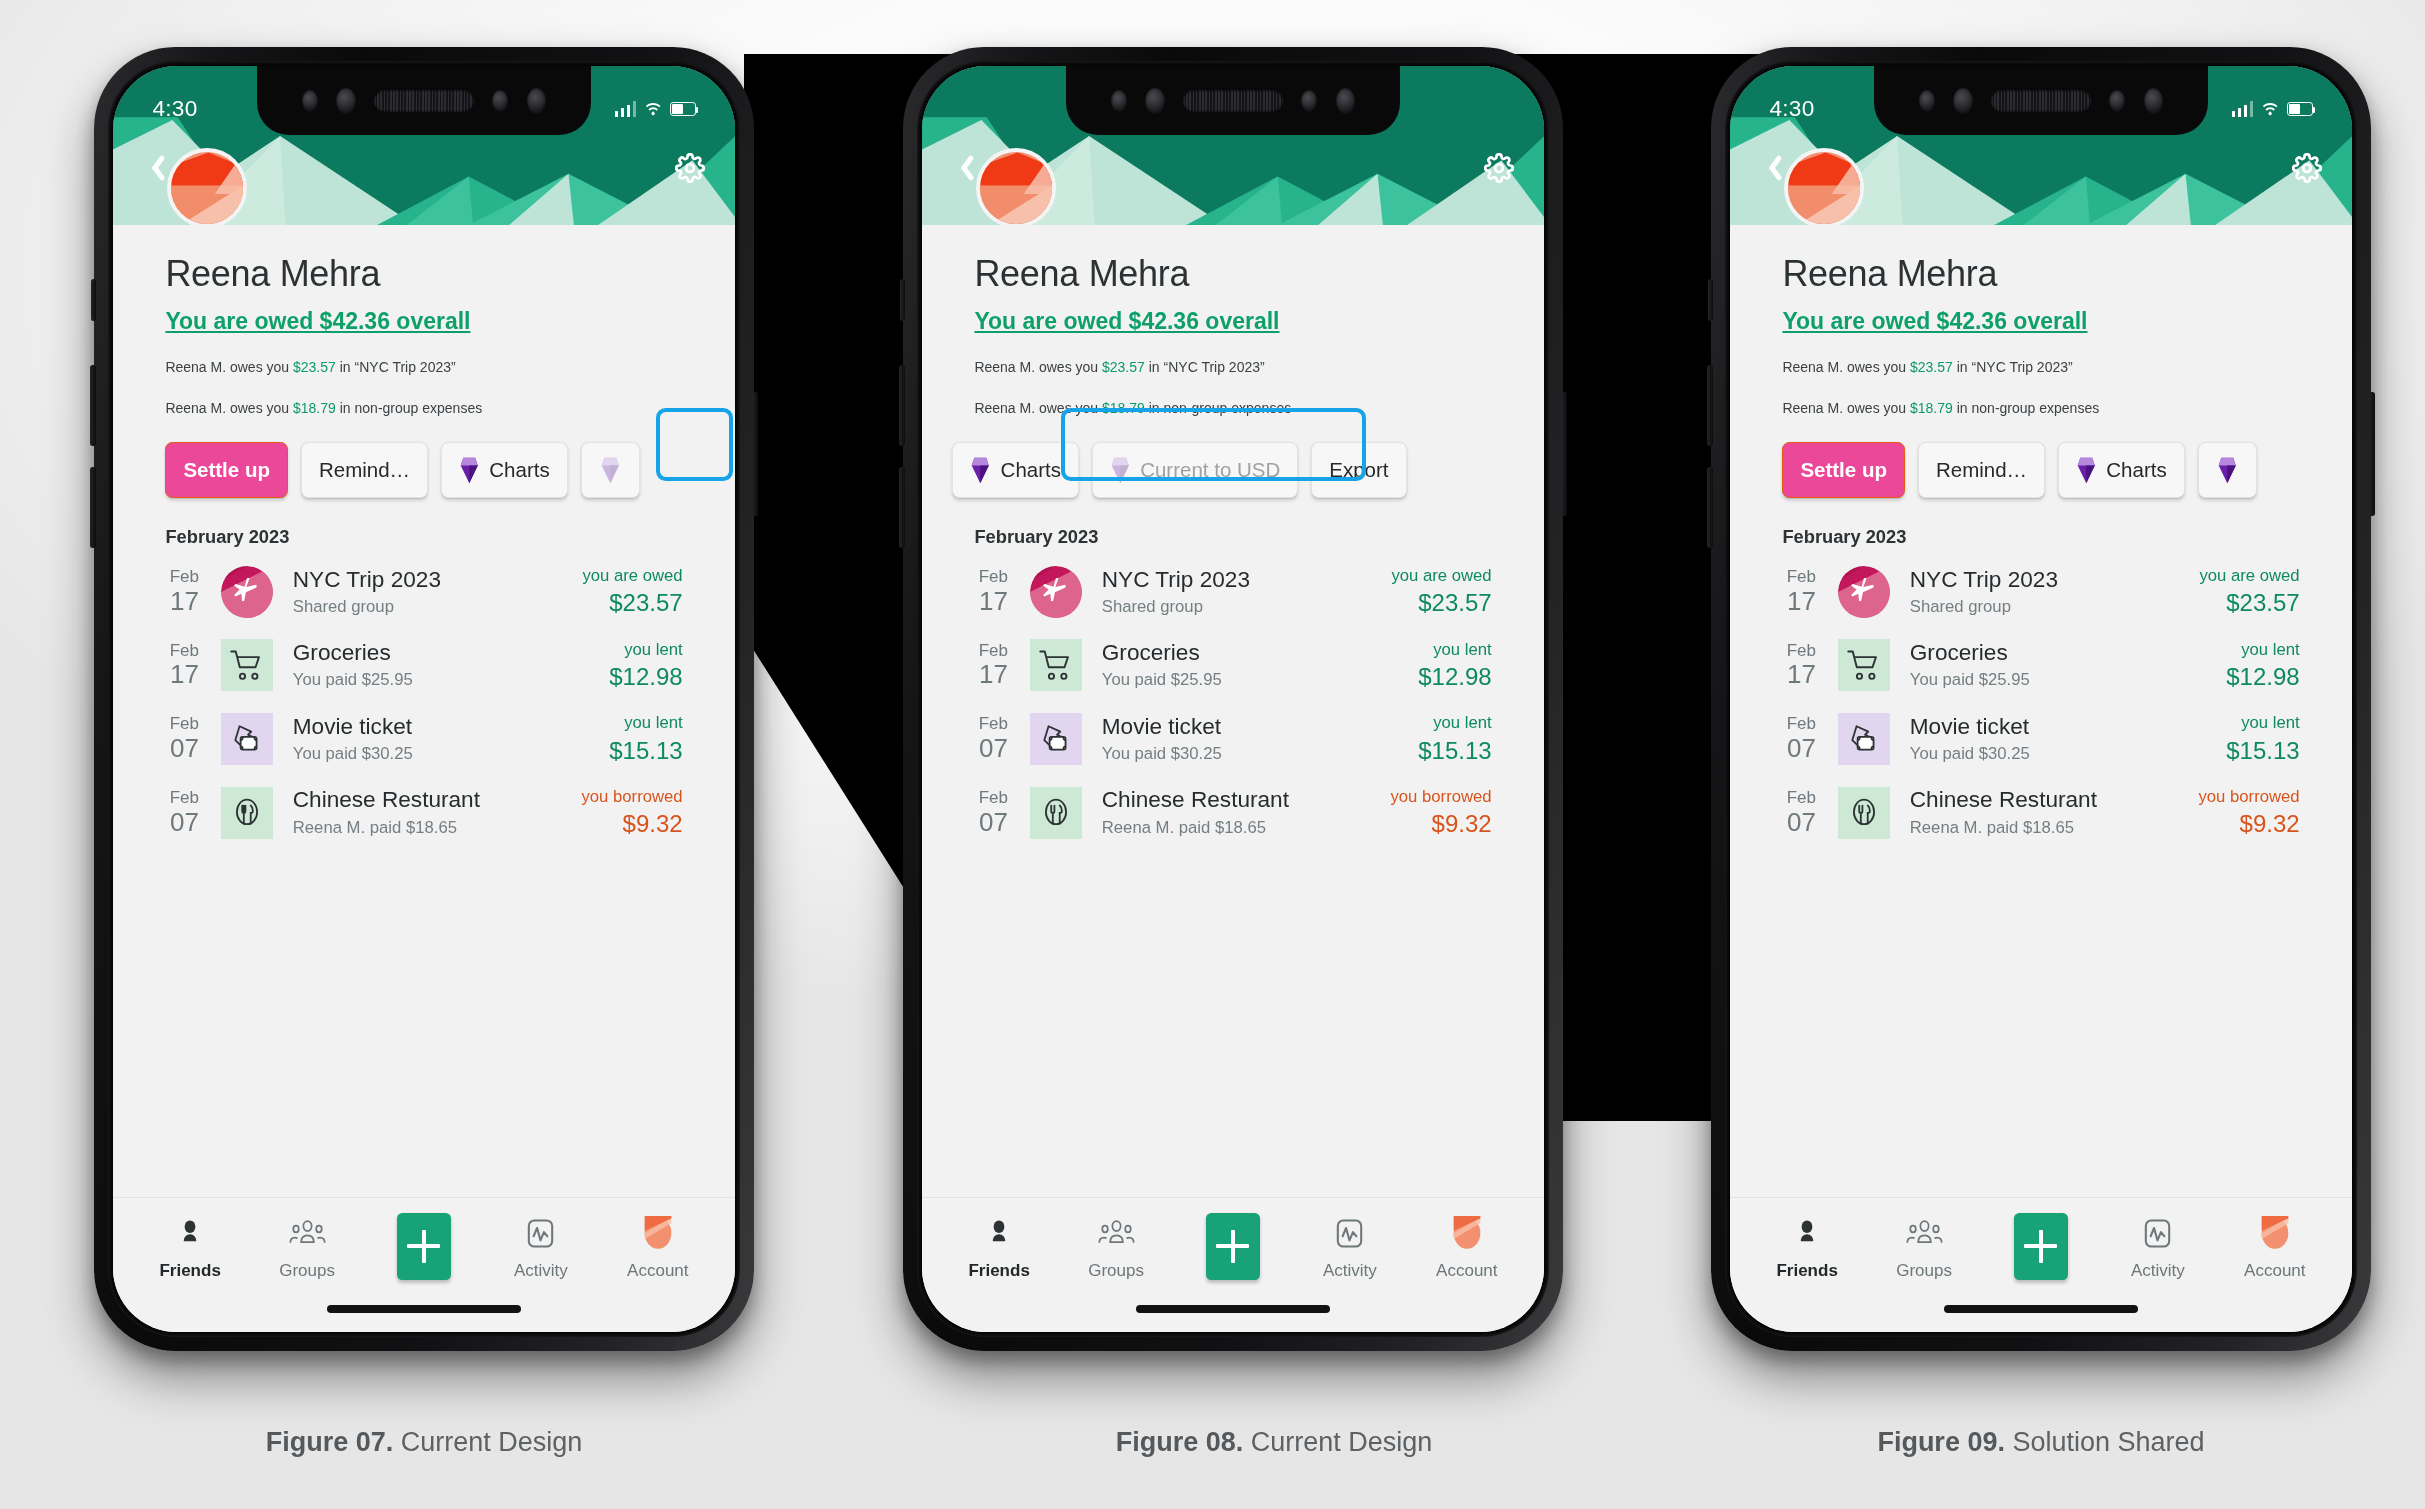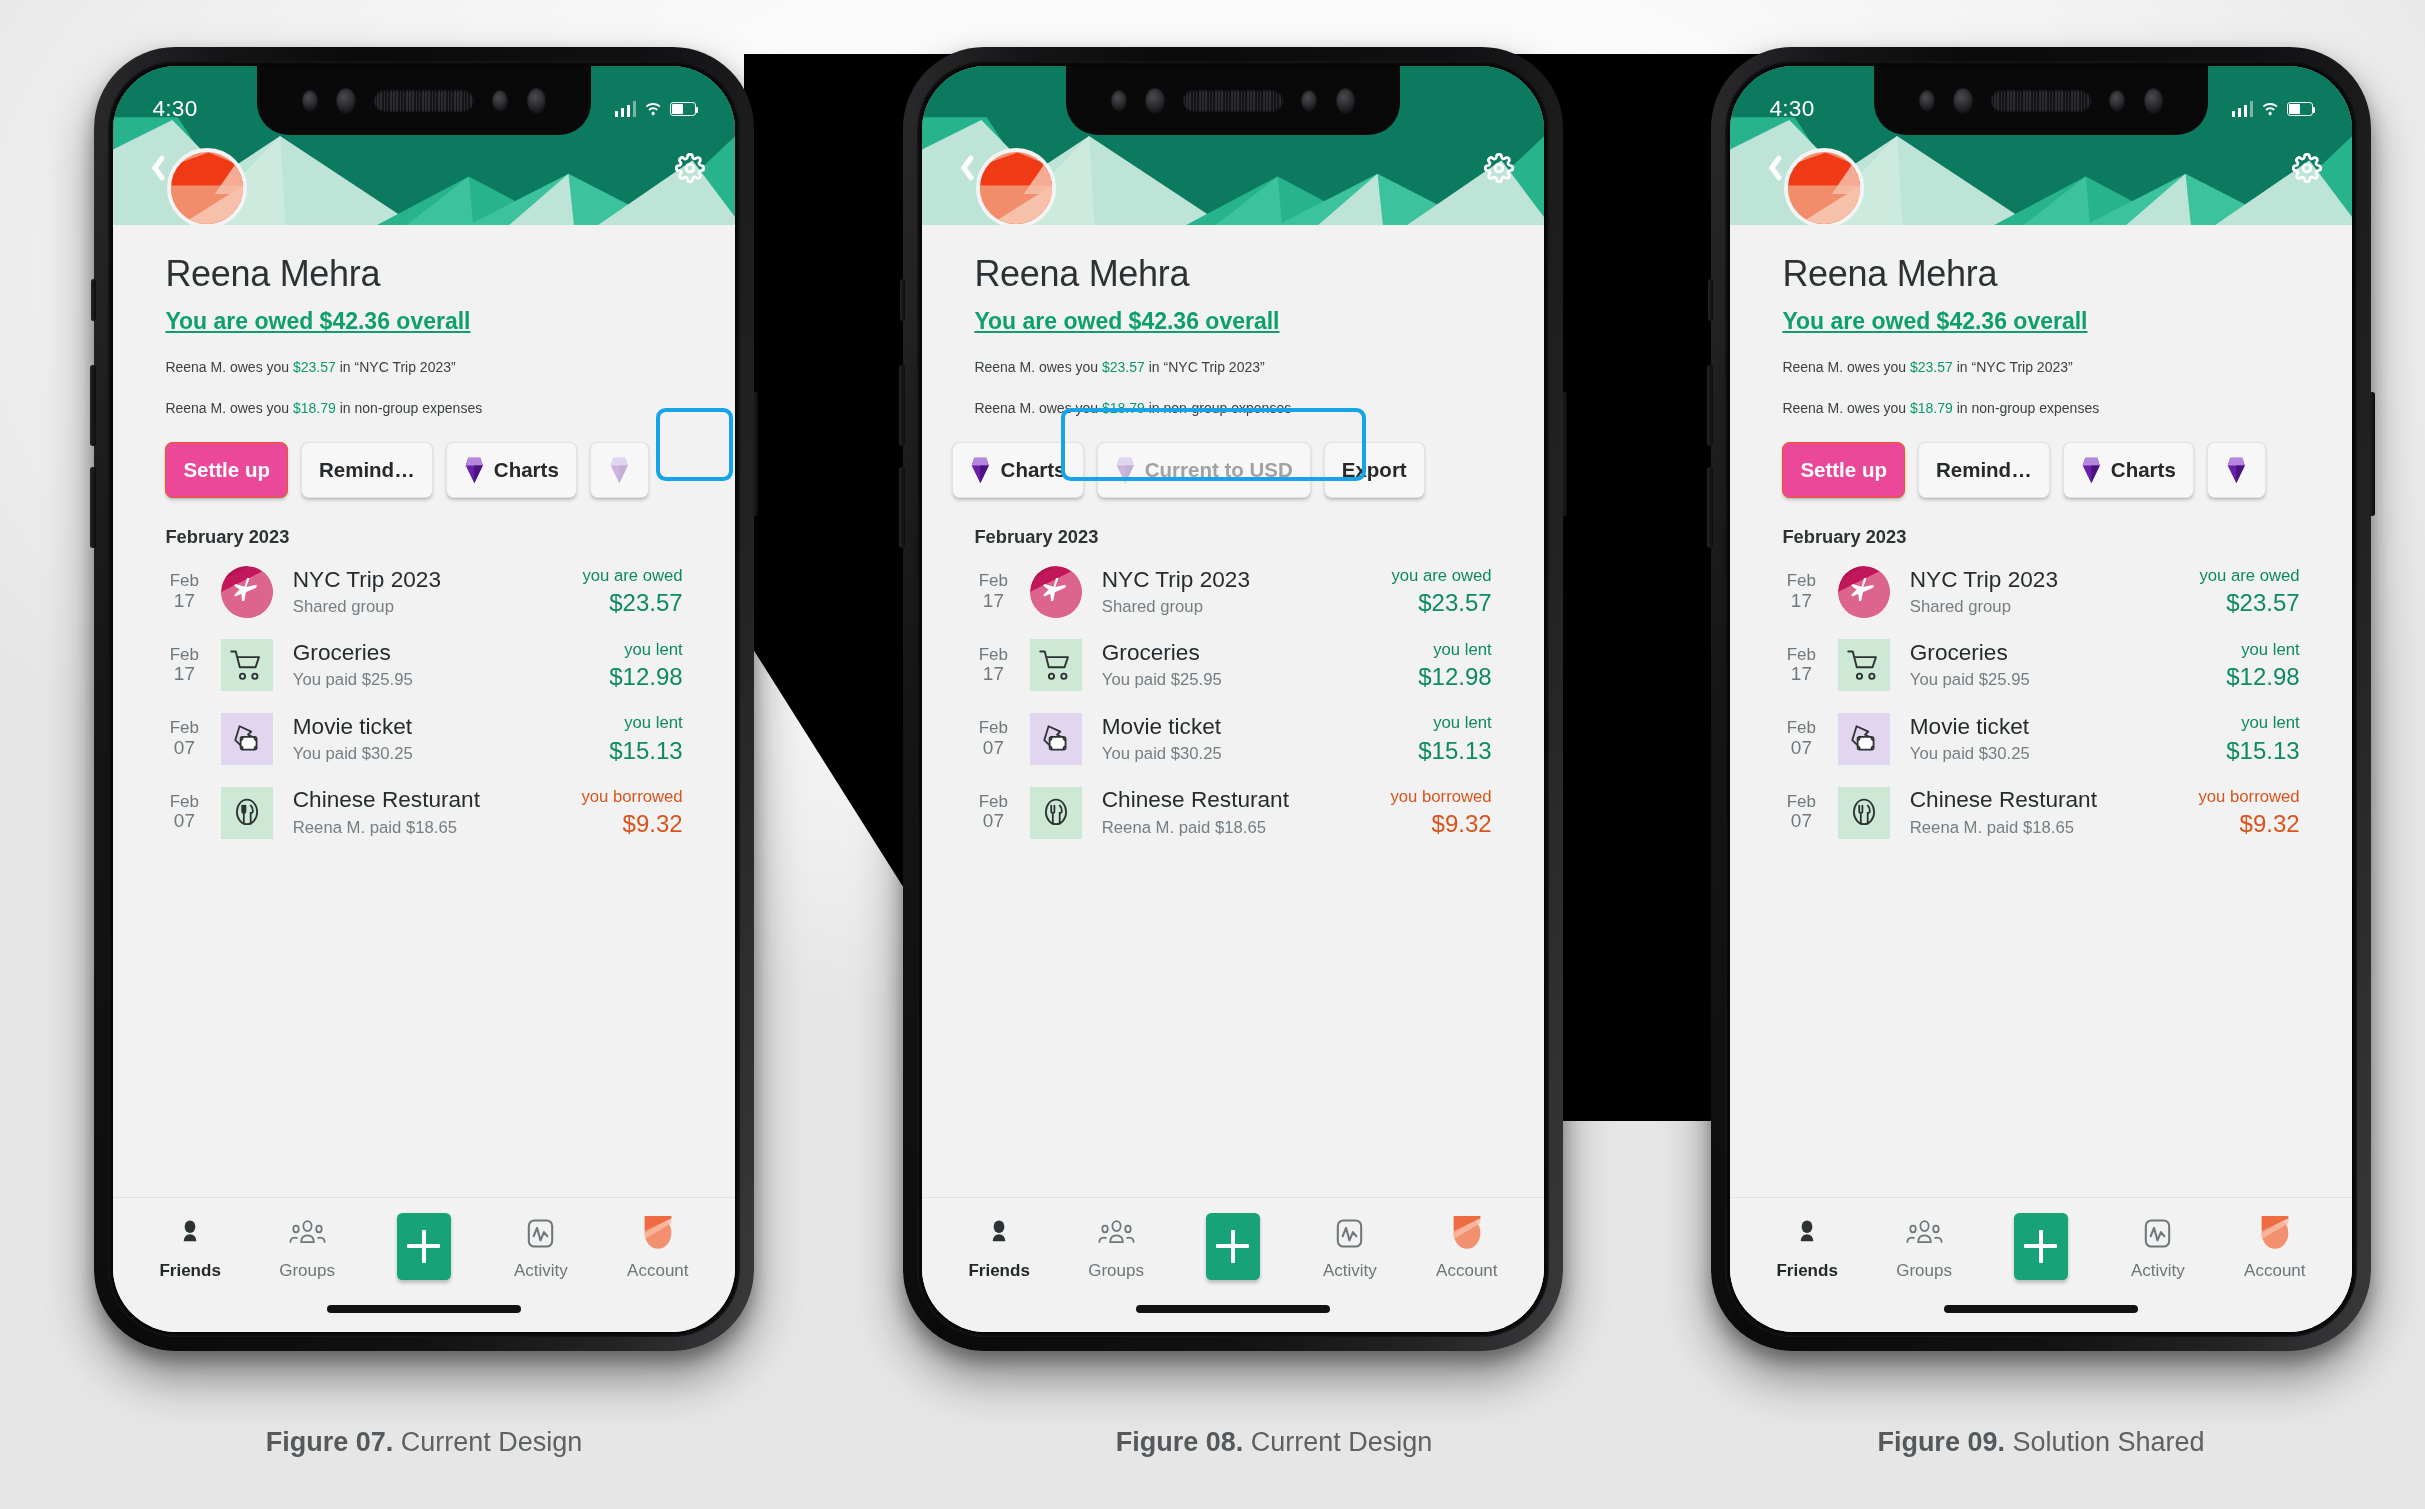--- a/index.html
+++ b/index.html
@@ -218,21 +218,21 @@
   }
   .abtn {
     height: 56px;
     border-radius: 7.5px;
     background: #f7f7f7;
     border: 0.5px solid #e3e3e3;
     display: flex; align-items: center; justify-content: center;
     gap: 9.7px;
     padding: 0 17px;
     font-size: 20.5px;
-    font-weight: 700;
+    font-weight: 400;
     color: #26292b;
     white-space: nowrap;
     box-shadow: 0 2.2px 3.2px rgba(0,0,0,0.13), 0 0.5px 1.1px rgba(0,0,0,0.10);
   }
   .abtn.primary {
     background: #ec4899;
     border-color: #e85a13;
     color: #ffffff;
     font-weight: 600;
   }
@@ -264,21 +264,21 @@
     padding: 10.8px 52px 10.8px 46px;
     gap: 0;
   }
   .r-date {
     width: 50px; flex: 0 0 50px;
     text-align: center;
     color: #6f787c;
     line-height: 1.1;
   }
   .r-date .d1 { font-size: 17px; display: block; }
-  .r-date .d2 { font-size: 19px; display: block; margin-top: 0; }
+  .r-date .d2 { font-size: 26px; display: block; margin-top: 0; }
 
   .r-ico {
     width: 52px; height: 52px; flex: 0 0 52px;
     margin-left: 12px;
     display: flex; align-items: center; justify-content: center;
   }
   .r-ico.grp { border-radius: 50%; overflow: hidden; }
   .r-ico.green { background: #cde9d6; }
   .r-ico.purple { background: #e1d5ef; }
 

